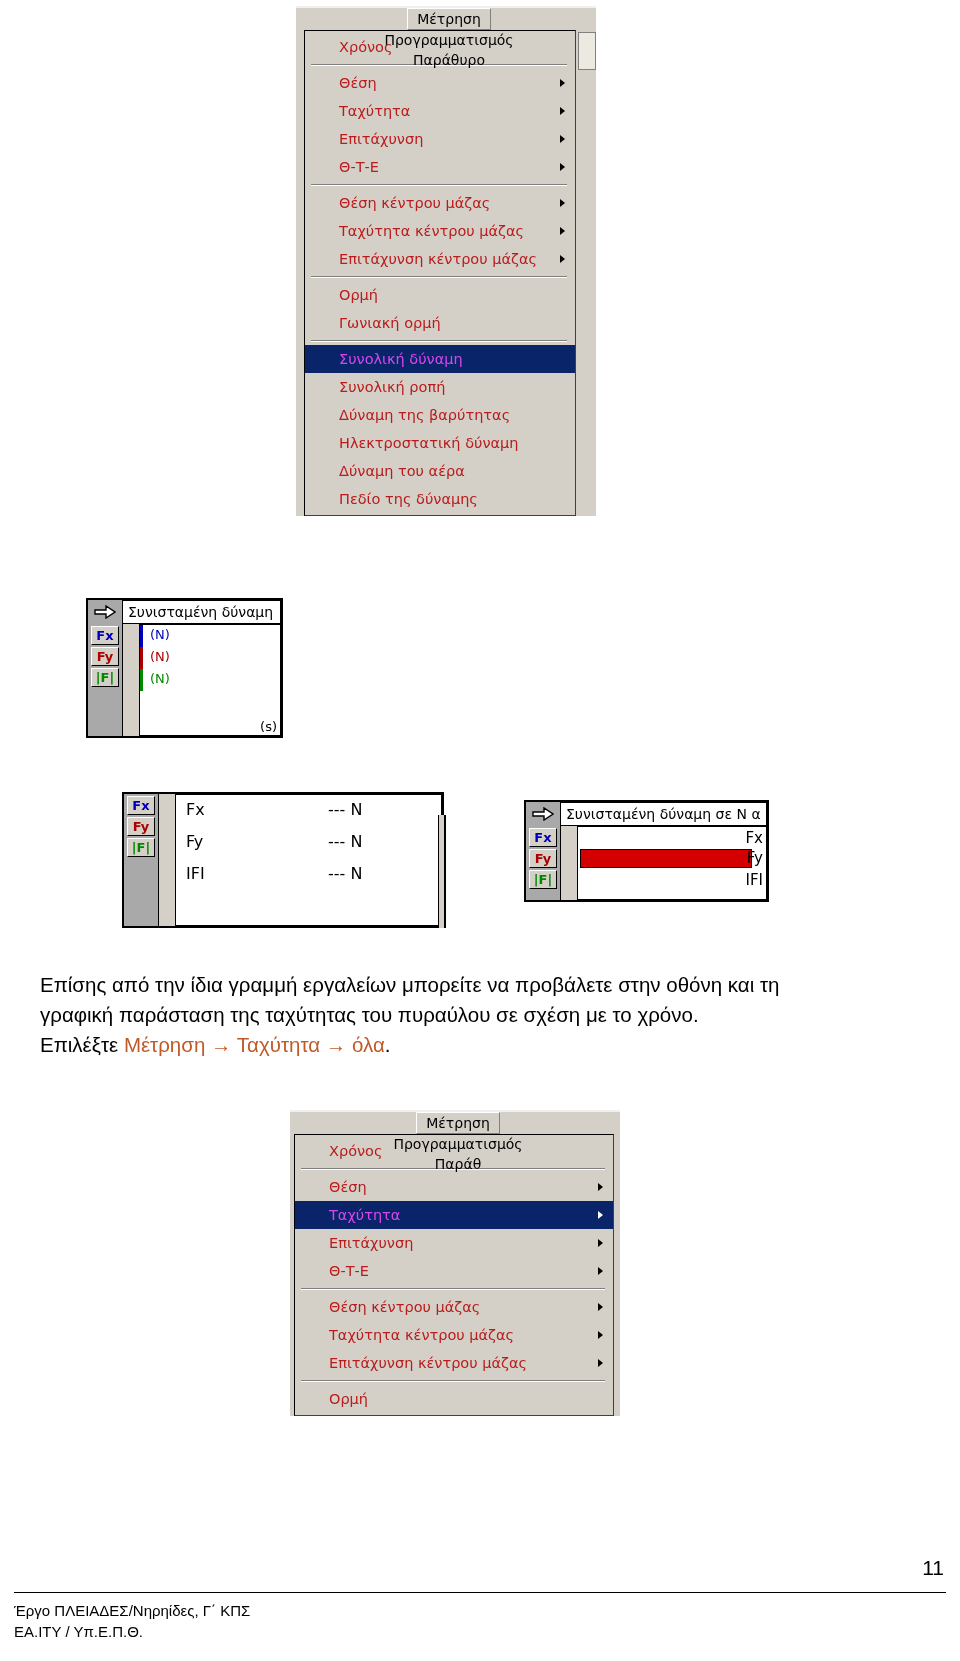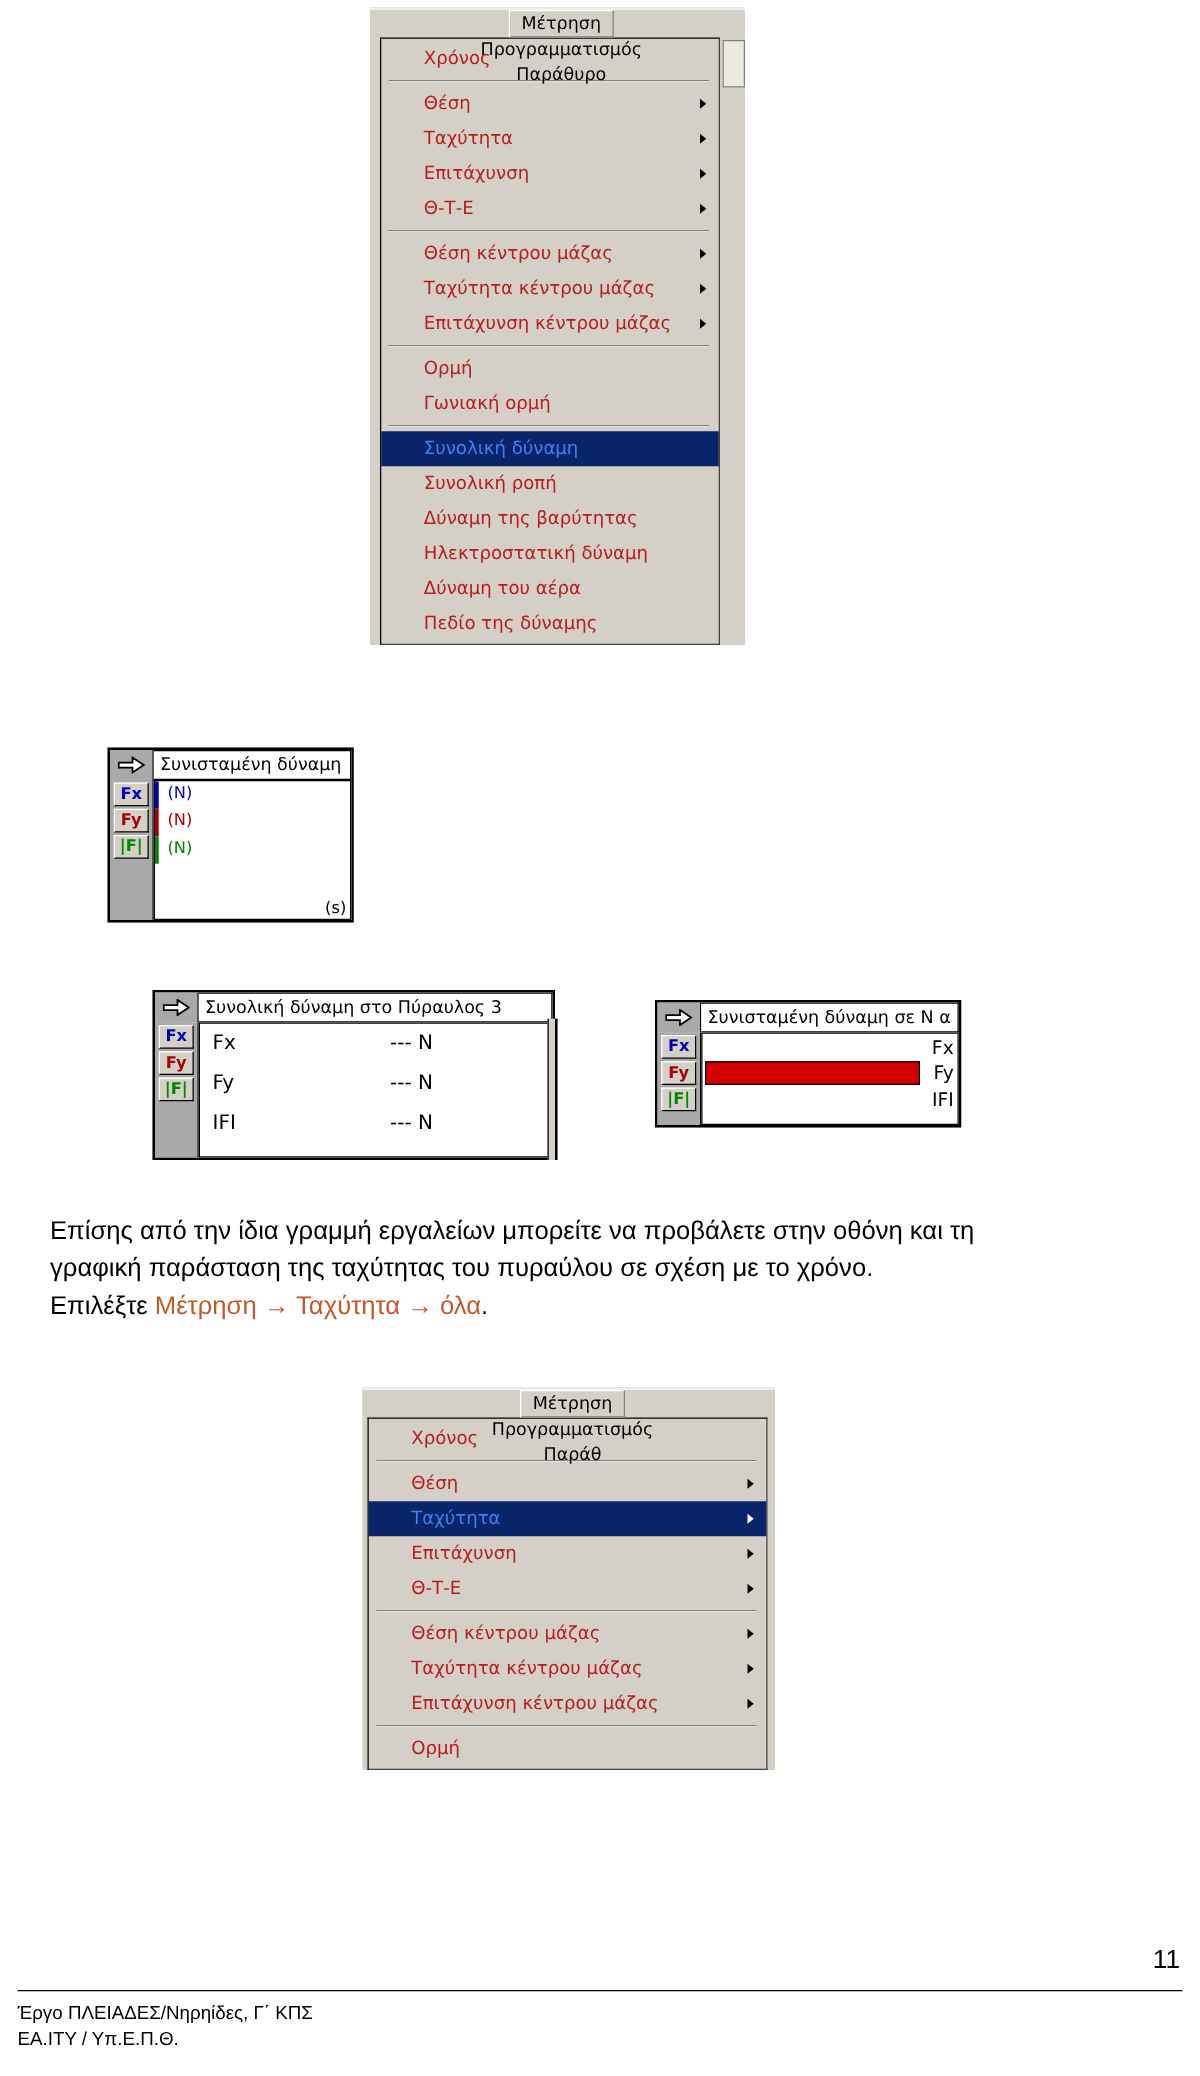--- a/index.html
+++ b/index.html
@@ -52,21 +52,21 @@
     display:flex;
     align-items:center;
     justify-content:space-between;
     height:28px;
     padding:0 10px 0 34px;
     font-size:14.5px;
     color:#b91c1c;
     white-space:nowrap;
     position:relative;
   }
-  .mi.sel{background:#0a246a;color:#3b82f6;text-align:right;}
+  .mi.sel{background:#0a246a;color:#d946ef;text-align:right;}
   .mi .arw{
     width:0;height:0;
     border-left:5px solid #000;
     border-top:4px solid transparent;
     border-bottom:4px solid transparent;
     margin-left:12px;
   }
   .mi.sel .arw{border-left-color:#fff;}
   .sep{
     height:1px;background:#808080;
@@ -104,20 +104,21 @@
     font-size:14px;
     line-height:22px;
     padding-left:5px;
     white-space:nowrap;
     overflow:hidden;
   }
   .meter-body{
     flex:1;
     display:flex;
     align-items:stretch;
+    gap:16px;
   }
   .meter-rail{
     width:34px;
     background:#a9a9a9;
     display:flex;flex-direction:column;
     align-items:center;
     padding-top:2px;
     gap:2px;
     border-right:1px solid #000;
   }
@@ -271,28 +272,20 @@
       <div style="position:absolute;left:0;top:44px;width:3px;height:22px;background:#008800;"></div>
       <div style="position:absolute;left:10px;top:2px;font-size:13px;color:#0000bb;">(N)</div>
       <div style="position:absolute;left:10px;top:24px;font-size:13px;color:#aa0000;">(N)</div>
       <div style="position:absolute;left:10px;top:46px;font-size:13px;color:#008800;">(N)</div>
       <div style="position:absolute;right:3px;bottom:1px;font-size:13px;color:#000;">(s)</div>
     </div>
   </div>
 </div>
 
 <div class="meter" id="meter-left" style="left:122px;top:792px;width:322px;height:136px;">
-  <div class="meter-top">
-    <div class="meter-arrow">
-      <svg width="22" height="14" viewBox="0 0 22 14">
-        <polygon points="1,5 12,5 12,1 21,7 12,13 12,9 1,9" fill="#fff" stroke="#000" stroke-width="1.4"></polygon>
-      </svg>
-    </div>
-    <div class="meter-title">Συνολική δύναμη στο Πύραυλος 3</div>
-  </div>
   <div class="meter-body">
     <div class="meter-rail">
       <div class="chip fx">Fx</div>
       <div class="chip fy">Fy</div>
       <div class="chip fabs">|F|</div>
     </div>
     <div class="meter-screen">
       <div style="position:absolute;left:10px;top:5px;font-size:16px;">Fx</div>
       <div style="position:absolute;left:152px;top:5px;font-size:16px;">--- N</div>
       <div style="position:absolute;left:10px;top:37px;font-size:16px;">Fy</div>

